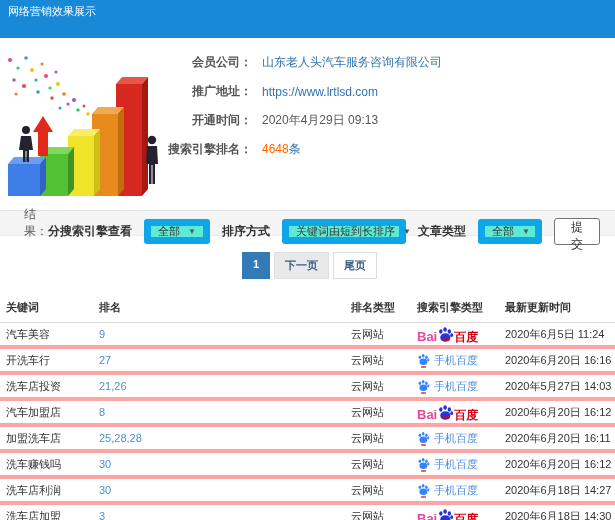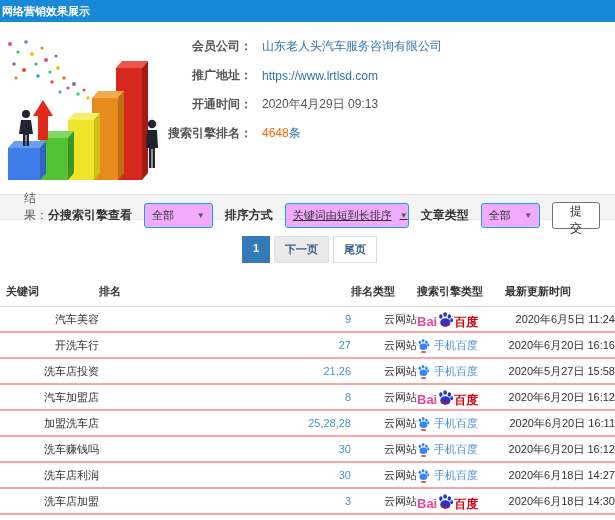--- a/index.html
+++ b/index.html
@@ -3,22 +3,22 @@
 <meta charset="utf-8">
 <style>
   * { box-sizing: border-box; margin: 0; padding: 0; }
   html, body { width: 615px; height: 520px; overflow: hidden; }
   body {
     font-family: "Liberation Sans", "DejaVu Sans", sans-serif;
     font-size: 12px; color: #333; background: #fff;
   }
   
   .app-header {
-    height: 22px; background: #1789d6; color: #fff;
-    font-size: 11px; line-height: 22px; padding-left: 2px; font-weight: bold;
+    height: 38px; background: #1789d6; color: #fff;
+    font-size: 11px; line-height: 22px; padding-left: 8px;
   }
   
   .top-section { display: flex; height: 172px; }
   .illustration-wrap { width: 160px; padding: 8px 0 0 2px; }
   .info-panel { flex: 1; padding-top: 16px; }
   .info-row { display: flex; align-items: center; margin-bottom: 12px; }
   .info-label { width: 92px; text-align: right; color: #555; font-weight: bold; font-size: 12px; }
   .info-value { margin-left: 10px; font-size: 12px; color: #555; }
   a.link, .link { color: #3273af; text-decoration: none; cursor: pointer; }
   .count-num { color: #f60; }
@@ -26,27 +26,27 @@
   
   .filter-bar {
     height: 26px; background: #f4f4f4;
     border-top: 1px solid #e2e2e2; border-bottom: 1px solid #ececec;
     display: flex; align-items: center; padding: 0 24px;
   }
   .result-label { color: #555; font-size: 12px; }
   .filter-group { margin-left: auto; display: flex; align-items: center; gap: 12px; margin-top: 16px; }
   .filter-label { font-weight: bold; color: #333; font-size: 12px; white-space: nowrap; }
   .select-box {
-    background: #f0abfc; border: 1px solid #0ea5e9; border-radius: 3px;
-    height: 25px; display: flex; align-items: center; justify-content: space-between;
+    background: #5eead4; border: 7px solid #0ea5e9; border-radius: 3px;
+    height: 25px; display: flex; align-items: center; 
     padding: 0 7px; font-size: 11px; color: #333; cursor: pointer; white-space: nowrap;
   }
   .select-box .caret { font-size: 8px; color: #555; margin-left: 8px; }
   .w-engine { width: 74px; }
-  .w-sort { width: 124px; text-decoration: underline; }
+  .w-sort { width: 124px; }
   .w-article { width: 64px; }
   .submit-btn {
     background: #fff; border: 1px solid #737373; border-radius: 3px;
     height: 27px; padding: 0 12px; font-size: 12px; color: #333;
     font-family: inherit; cursor: pointer;
   }
   
   .pagination { display: flex; justify-content: center; margin: 16px 0 14px; }
   .page-item {
     font-size: 11px; padding: 5px 10px; border: 1px solid #ddd;
@@ -55,21 +55,21 @@
   .page-item.active { background: #337ab7; border-color: #337ab7; color: #fff; }
   .page-item.next { background: #e9e9e9; border-color: #e0e0e0; }
   
   .rank-table { width: 100%; }
   .thead {
     display: flex; align-items: center; font-weight: bold; font-size: 11px; color: #333;
     padding: 7px 0; border-bottom: 1px solid #d9d9d9;
   }
   .trow {
     display: flex; align-items: center; height: 26px;
-    border-bottom: 2px solid #fca5a5; font-size: 11px; color: #333; text-align: right;
+    border-bottom: 4px solid #fca5a5; font-size: 11px; color: #333;
   }
   .col-keyword { width: 99px; padding-left: 6px; }
   .col-rank { width: 252px; }
   .col-ranktype { width: 66px; }
   .col-engine { width: 88px; display: flex; align-items: center; }
   .col-updated { flex: 1; }
   .trow .col-rank { color: #4a90d2; }
   
   .baidu-logo { display: inline-flex; align-items: flex-end; line-height: 1; }
   .baidu-logo .bai { color: #ec4899; font-weight: bold; font-size: 13px; font-style: normal; }
@@ -264,21 +264,21 @@
           <ellipse cx="4.5" cy="6.5" rx="2" ry="2.6" fill="#3385fe"></ellipse>
           <ellipse cx="9.5" cy="4.2" rx="2.1" ry="2.7" fill="#3385fe"></ellipse>
           <ellipse cx="14.5" cy="6.5" rx="2" ry="2.6" fill="#3385fe"></ellipse>
           <ellipse cx="17.3" cy="10.8" rx="1.7" ry="2.2" fill="#3385fe"></ellipse>
           <ellipse cx="9.8" cy="13.5" rx="6" ry="5" fill="#3385fe"></ellipse>
           <rect x="6" y="20.5" width="8" height="2" rx="1" fill="#e0321e"></rect>
         </svg>
         <i class="mb-label">手机百度</i>
       </span>
     </span>
-    <span class="col-updated">2020年5月27日 15:58</span>
+    <span class="col-updated">2020年5月27日 14:03</span>
   </div>
 
   <div class="trow">
     <span class="col-keyword">汽车加盟店</span>
     <span class="col-rank">8</span>
     <span class="col-ranktype">云网站</span>
     <span class="col-engine">
       <span class="baidu-logo">
         <i class="bai">Bai</i>
         <svg class="paw-svg" width="17" height="17" viewBox="0 0 20 20">

